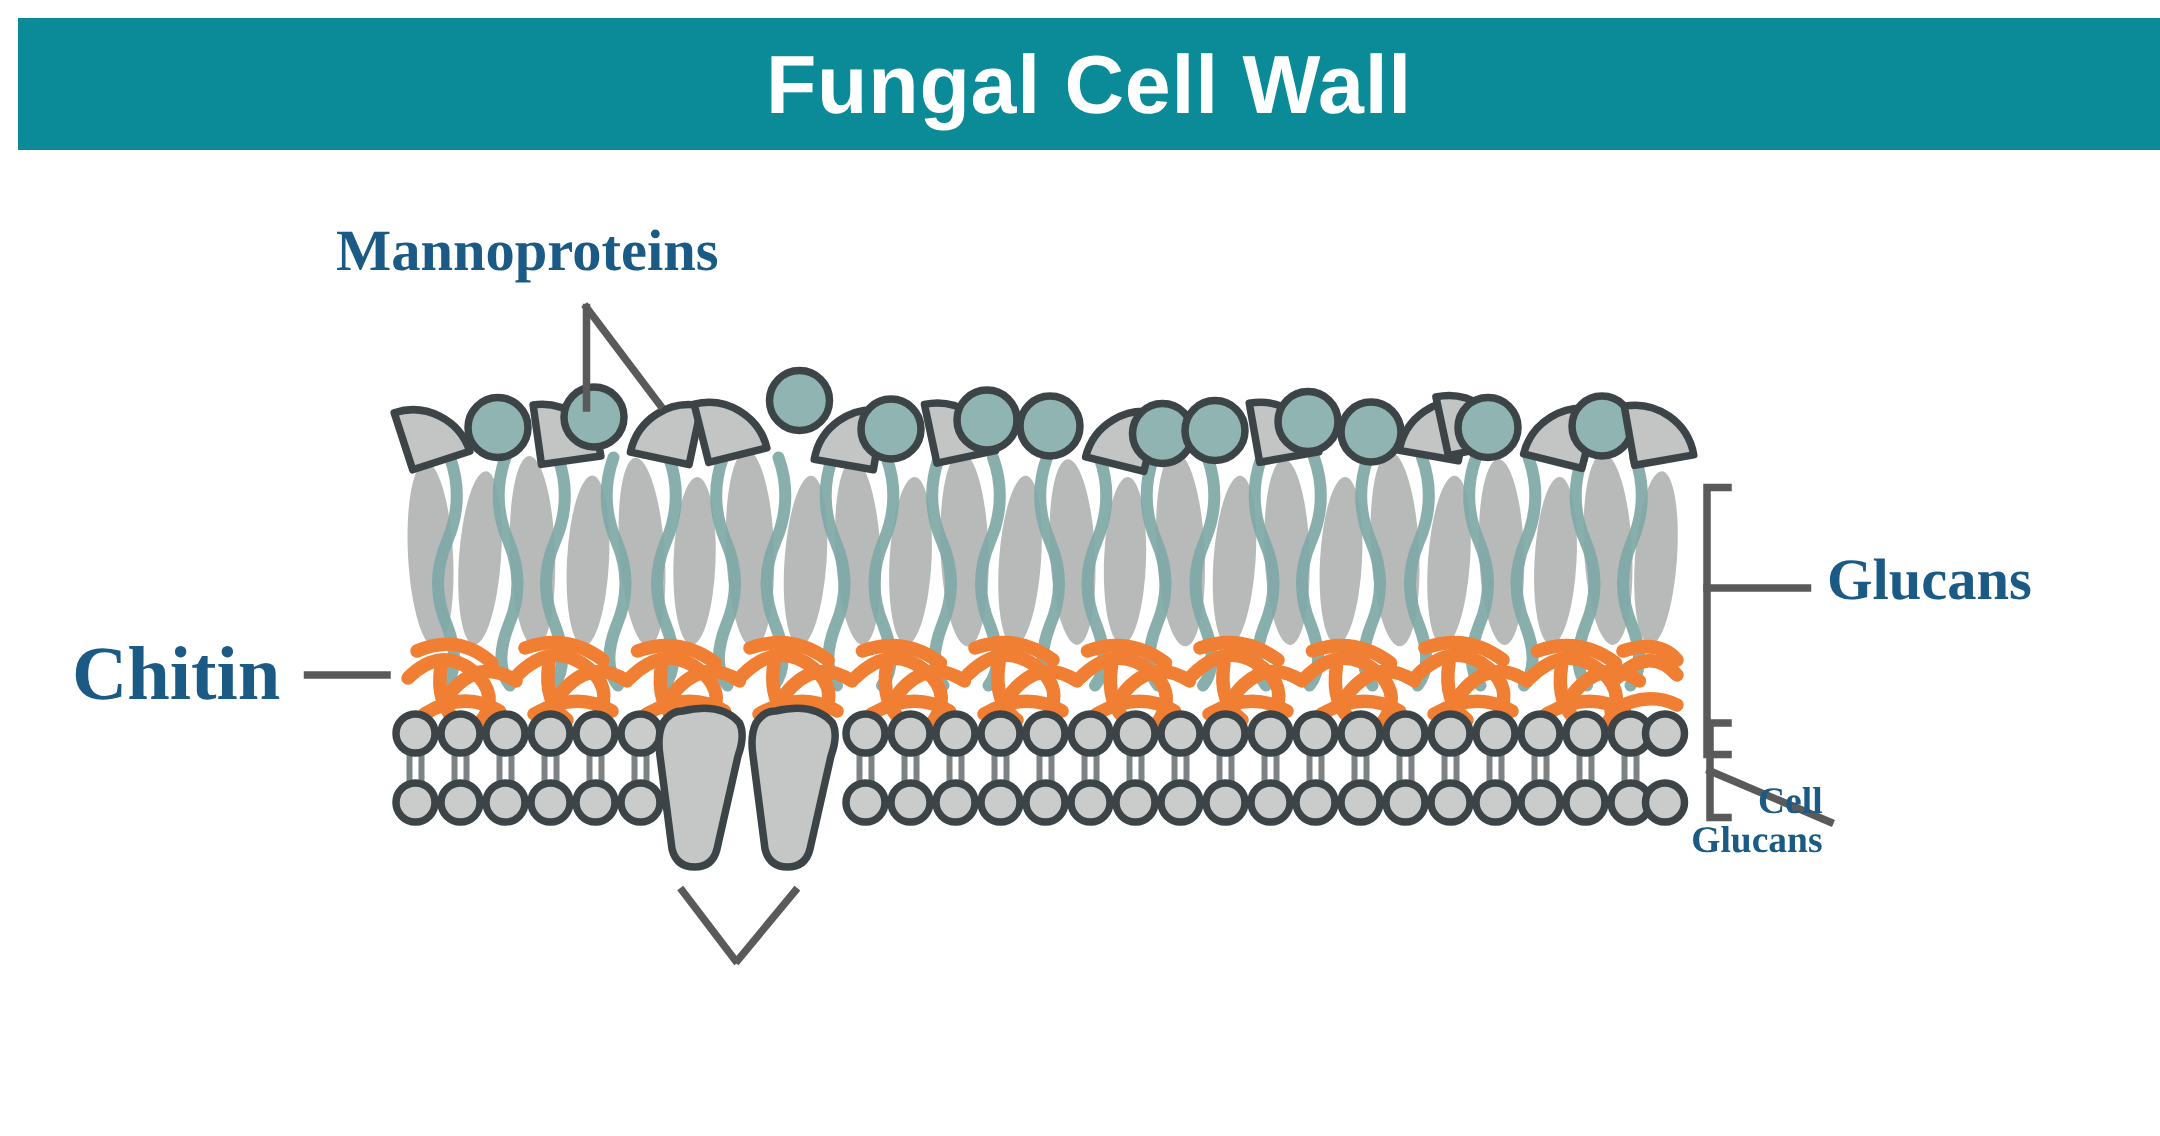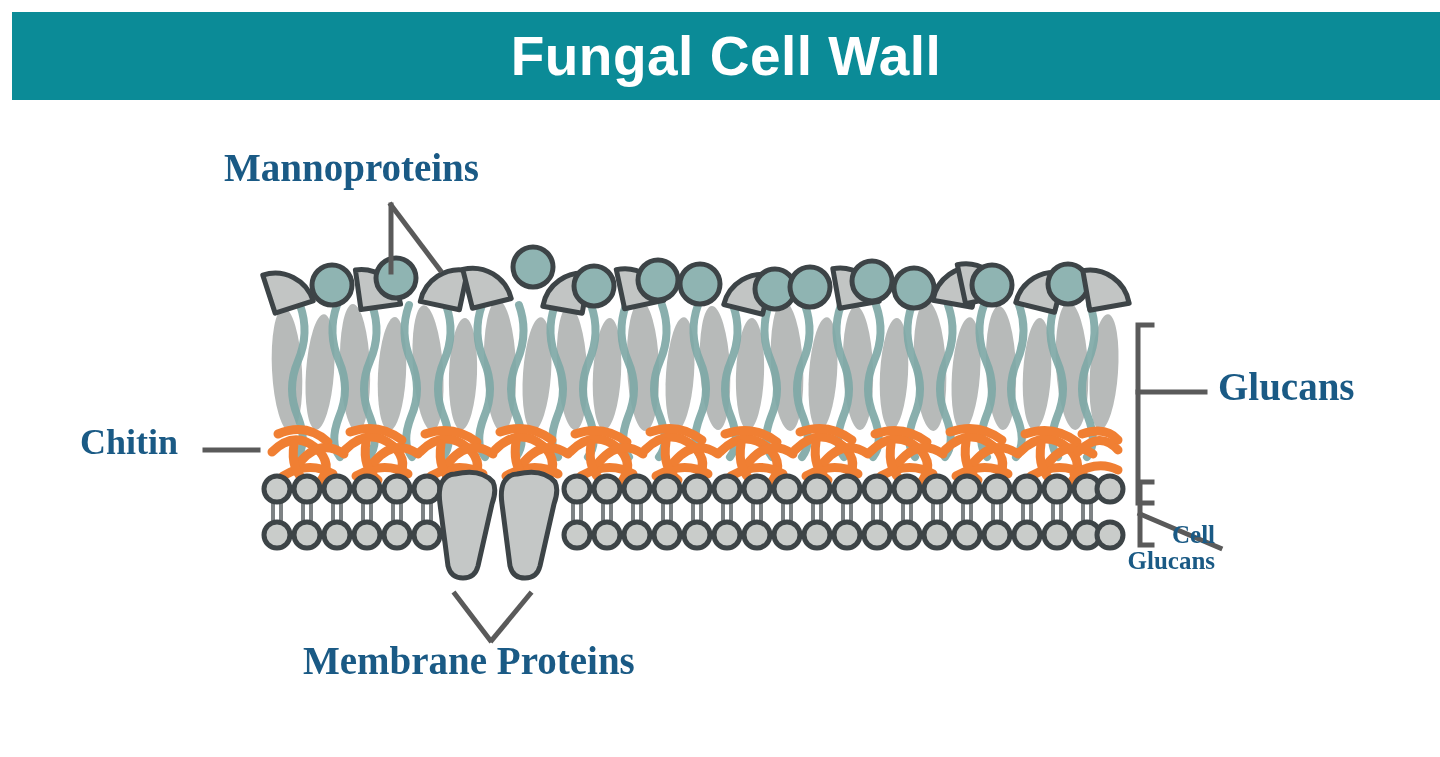--- a/index.html
+++ b/index.html
@@ -42,23 +42,23 @@
     font-family: Liberation Serif, serif;
     white-space: nowrap;
     line-height: 1.02;
   }
   #label-mannoproteins {
     left: 224px;
     top: 148px;
     font-size: 39px;
   }
   #label-chitin {
-    left: 80px;
+    left: 48px;
     top: 424px;
-    font-size: 36px;
+    font-size: 51px;
   }
   #label-glucans {
     left: 1218px;
     top: 367px;
     font-size: 39px;
   }
   #label-cell-membrane {
     left: 1172px;
     top: 522px;
     font-size: 25px;
@@ -399,15 +399,14 @@
   </svg>
 
   <div class="label" id="label-mannoproteins">Mannoproteins</div>
 
   <div class="label" id="label-chitin">Chitin</div>
 
   <div class="label" id="label-glucans">Glucans</div>
 
   <div class="label" id="label-cell-membrane"><span class="l1">Cell</span><span class="l2">Glucans</span></div>
 
-  <div class="label" id="label-membrane-proteins">Membrane Proteins</div>
 
 </div>
 
 </body></html>

